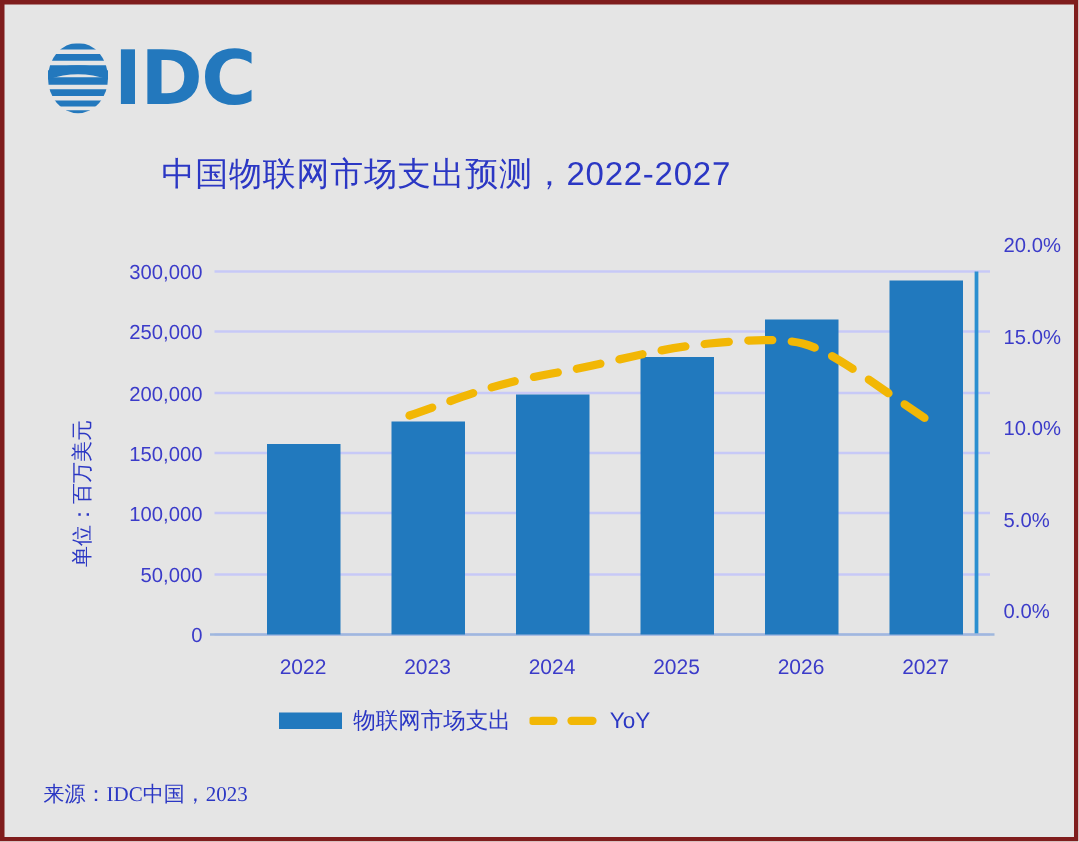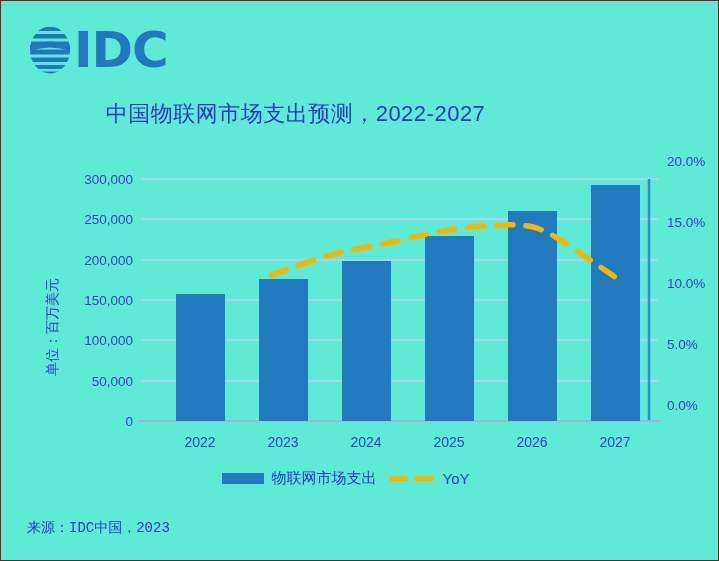--- a/index.html
+++ b/index.html
@@ -7,23 +7,23 @@
     padding: 0;
     background: #ffffff;
   }
   body {
     font-family: "Liberation Sans", "DejaVu Sans", sans-serif;
   }
   #page {
     position: relative;
     width: 719px;
     height: 561px;
-    background: #5eead4;
+    background: #e5e5e5;
     box-sizing: border-box;
-    border: 1px solid #7f1d1d;
+    border: 3px solid #7f1d1d;
     overflow: hidden;
   }
 
   
   #logo {
     position: absolute;
     left: 26px;
     top: 22px;
     display: flex;
     align-items: center;
@@ -86,21 +86,20 @@
   
   #legend {
     position: absolute;
     left: 0;
     top: 468px;
     width: 613px;
     display: flex;
     justify-content: center;
     align-items: center;
     gap: 12px;
-    margin-left: 38px;
   }
   .legend-item {
     display: flex;
     align-items: center;
     gap: 8px;
   }
   .legend-swatch-bar {
     width: 42px;
     height: 11px;
     background: #2179be;
@@ -116,21 +115,21 @@
     font-family: "Liberation Sans", sans-serif;
   }
 
   
   #source {
     position: absolute;
     left: 26px;
     top: 518px;
     font-size: 14px;
     color: #2b37c4;
-    font-family: Liberation Mono, monospace;
+    font-family: Liberation Serif, serif;
   }
 </style>
 </head>
 <body>
 
 <div id="page">
 
   <div id="logo">
     <svg id="logo-globe" viewBox="0 0 46 50">
       <defs>

